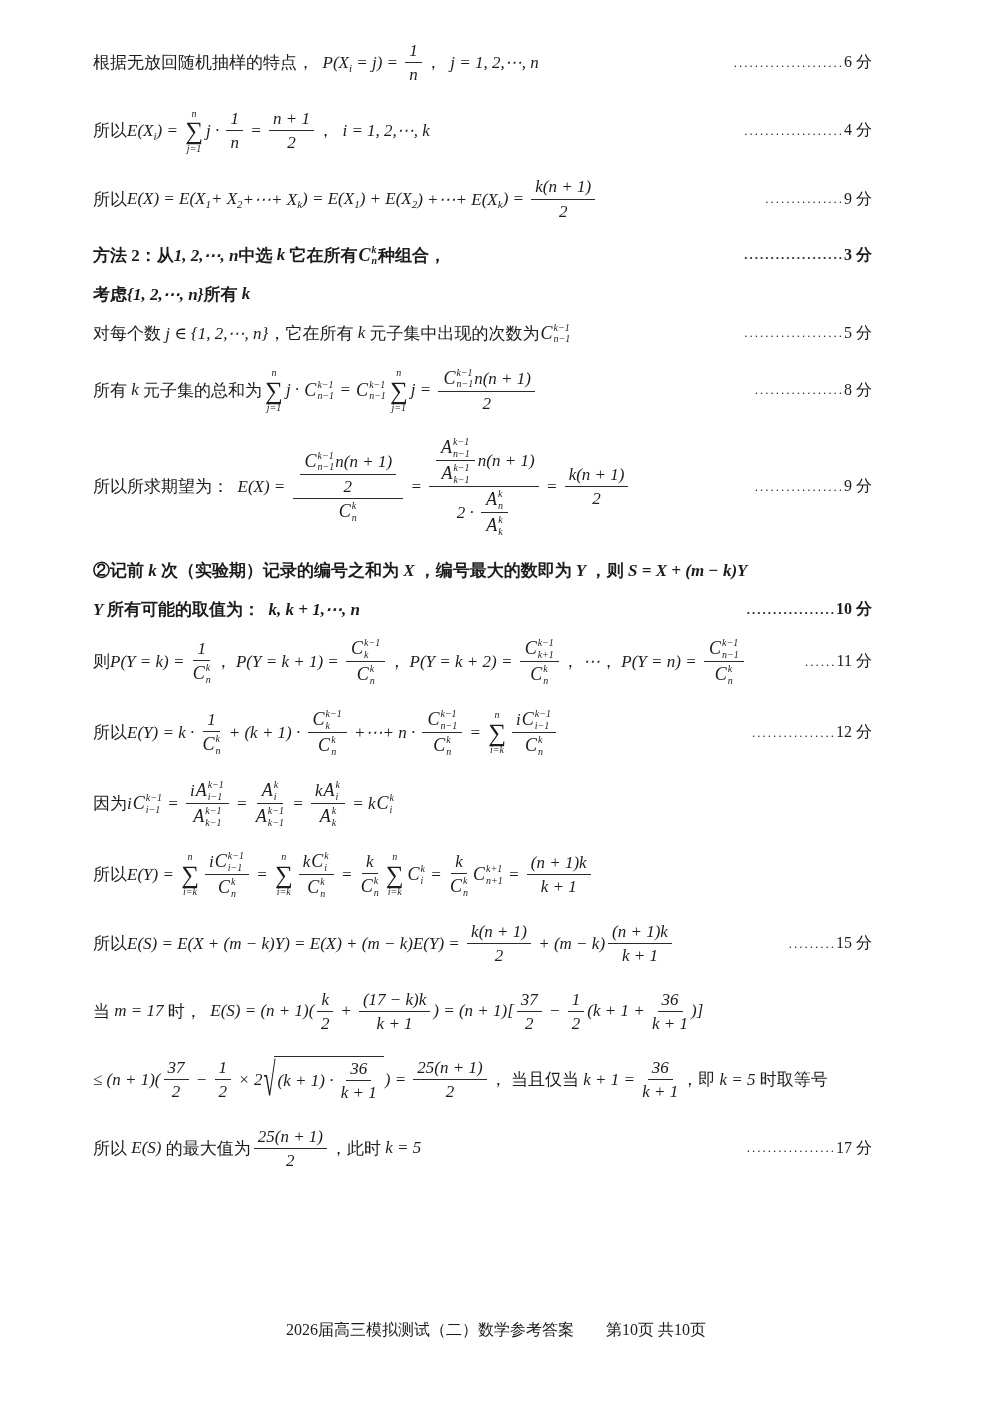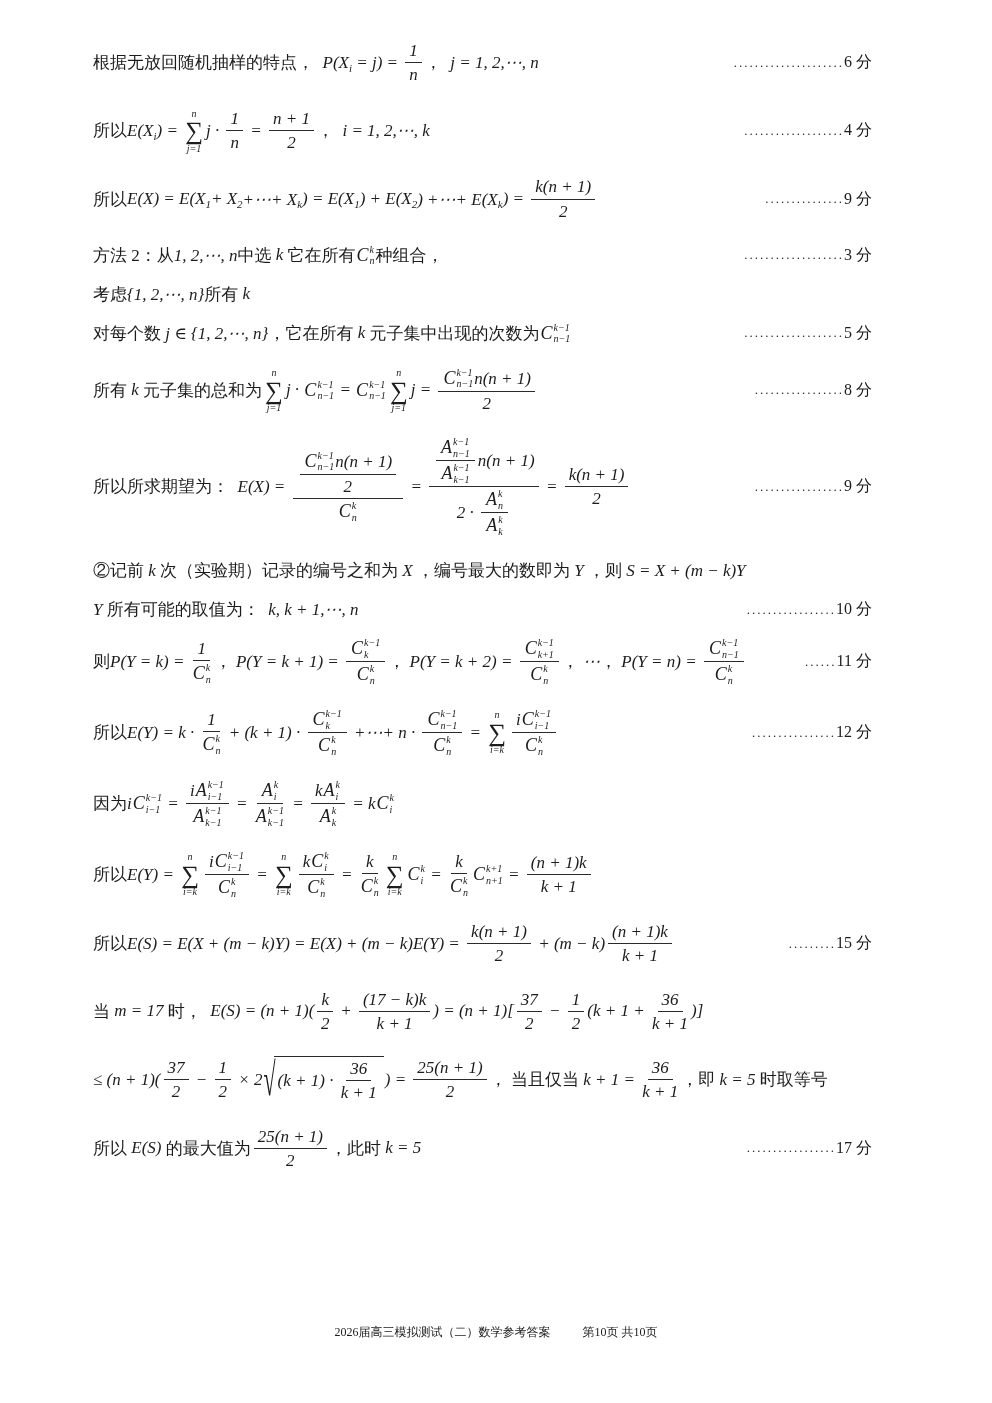--- a/index.html
+++ b/index.html
@@ -1,20 +1,20 @@
 <!DOCTYPE html>
 <html><head>
 <meta charset="utf-8">
 <style>
   html,body{margin:0;padding:0;background:#e8e8e8;}
   .page{width:992px;height:1403px;background:#ffffff;box-sizing:border-box;
         padding:40px 120px 0 93px;overflow:hidden;position:relative;
         font-family:"Liberation Serif","DejaVu Serif",serif;color:#1c1c1c;}
   .ln{display:flex;align-items:center;font-size:17px;margin-bottom:22px;min-width:0;}
-  .ln.sm{margin-bottom:16px;}
+  .ln.sm{margin-bottom:16px;font-weight:bold;}
   .body{display:inline-flex;align-items:center;white-space:pre;min-width:0;}
   .mi{font-style:italic;white-space:pre;}
   .rm{font-style:normal;white-space:pre;}
   .grp{display:inline-flex;align-items:center;white-space:pre;}
   .fr{display:inline-flex;flex-direction:column;align-items:center;margin:0 3px;line-height:1.25;}
   .fn{border-bottom:1px solid #2a2a2a;padding:0 4px 1px;display:inline-flex;align-items:center;justify-content:center;}
   .fd{padding-top:1px;display:inline-flex;align-items:center;justify-content:center;}
   .sum{display:inline-flex;flex-direction:column;align-items:center;line-height:1;margin:0 3px;}
   .st,.sb{font-size:10px;font-style:italic;line-height:1.15;}
   .sg{font-size:25px;line-height:.95;font-style:normal;}
@@ -22,21 +22,21 @@
   .cb{font-style:italic;font-size:18px;}
   .stk{display:inline-flex;flex-direction:column;align-items:flex-start;font-size:10px;
        line-height:1.15;font-style:italic;margin-left:1px;}
   .dn{font-size:11px;font-style:italic;transform:translateY(5px);}
   .sqrt{display:inline-flex;align-items:center;margin:0 1px;}
   .rad{font-size:22px;transform:scaleY(2.1);transform-origin:center;margin-right:-2px;}
   .sqc{border-top:1.5px solid #2a2a2a;padding:1px 4px 0;display:inline-flex;align-items:center;text-align:right;}
   .dots{margin-left:auto;padding-left:12px;letter-spacing:2px;font-size:13px;color:#2a2a2a;
         white-space:nowrap;flex-shrink:0;}
   .score{font-size:16px;white-space:nowrap;flex-shrink:0;}
-  .footer{position:absolute;left:0;right:0;bottom:62px;text-align:center;font-size:12px;
+  .footer{position:absolute;left:0;right:0;bottom:62px;text-align:center;font-size:16px;
           display:flex;justify-content:center;gap:32px;}
 </style>
 </head>
 <body>
 
 <div class="page">
 
   <div class="ln">
     <span class="body"><span class="rm">根据无放回随机抽样的特点，  </span><span class="mi">P(X</span><span class="dn">i</span><span class="mi"> = j) = </span><span class="fr"><span class="fn"><span class="mi">1</span></span><span class="fd"><span class="mi">n</span></span></span><span class="rm">，</span><span class="mi">  j = 1, 2,⋯, n</span></span>
     <span class="dots">.....................</span>

